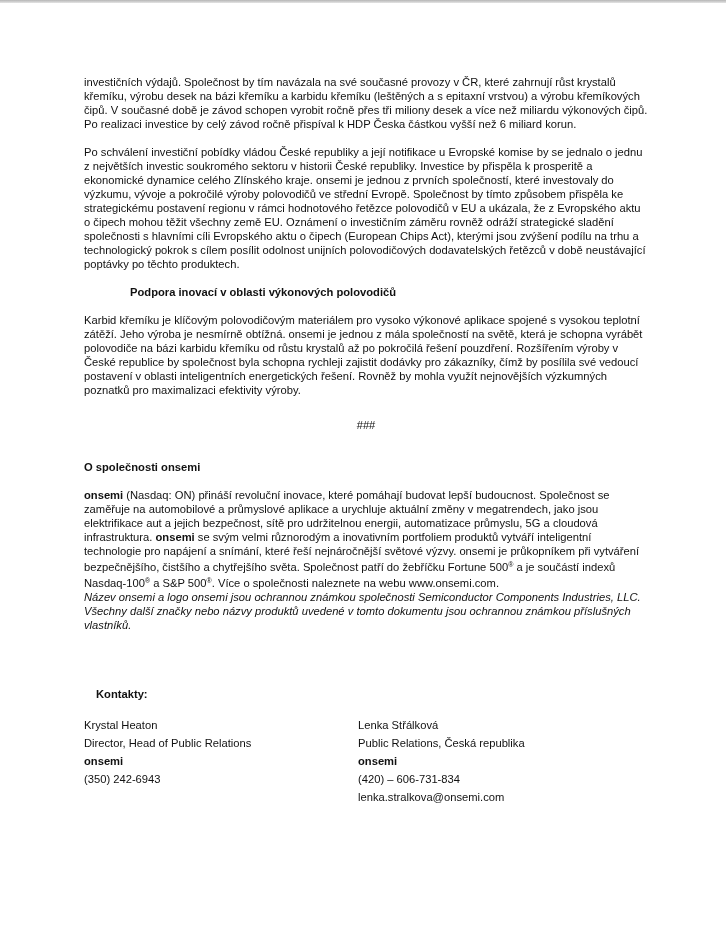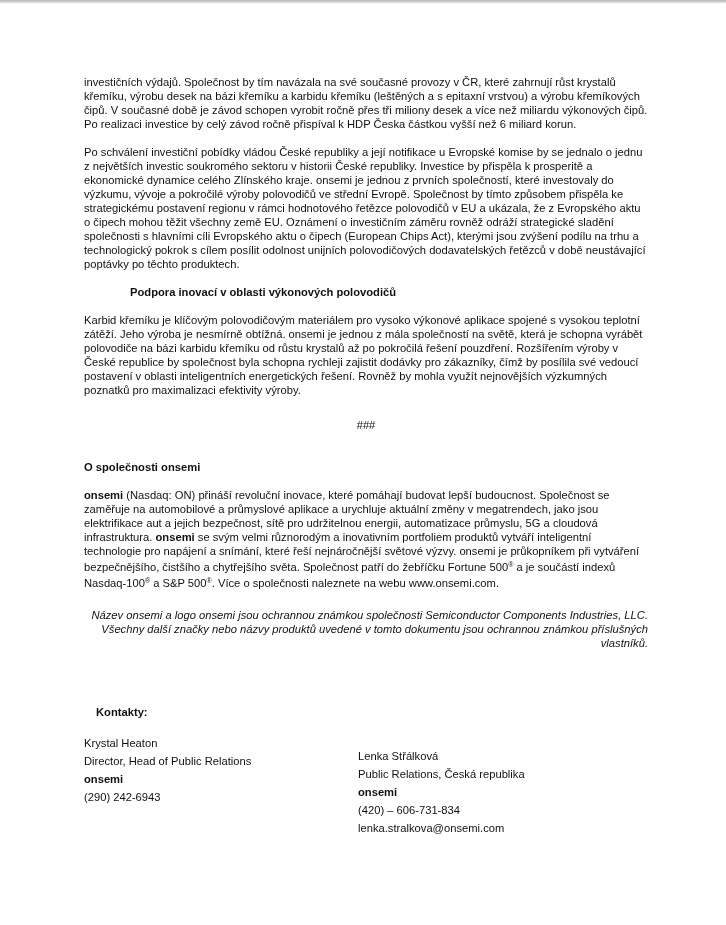--- a/index.html
+++ b/index.html
@@ -26,29 +26,29 @@
     padding-top: 75px;
     color: #111111;
     font-size: 11.2px;
     line-height: 14px;
   }
   .para { margin: 0; }
   .gap-1 { margin-top: 14px; }
   .heading { margin-top: 14px; font-weight: bold; margin-left: 46px; }
   .separator { margin-top: 21px; text-align: center; }
   .heading-about { margin-top: 28px; font-weight: bold; }
-  .trademark { margin-top: 18px; font-style: italic; text-align: right; }
+  .trademark { margin-top: 0; font-style: italic; }
   .contacts-heading { margin-top: 55px; font-weight: bold; margin-left: 12px; }
   .contacts {
     display: flex;
     margin-top: 15px;
     line-height: 18px;
   }
   .contact-col-left { width: 274px; }
-  .contact-col-right { flex: 1; margin-top: 13px; }
+  .contact-col-right { flex: 1; }
   .contact-line { white-space: nowrap; }
   .b { font-weight: bold; }
   .sup { font-size: 7px; vertical-align: 4px; }
 </style>
 </head>
 <body>
 
 <div class="page">
   <div class="page-top-edge"></div>
 
@@ -70,21 +70,21 @@
 
     <p class="para trademark">Název onsemi a logo onsemi jsou ochrannou známkou společnosti Semiconductor Components Industries, LLC. Všechny další značky nebo názvy produktů uvedené v tomto dokumentu jsou ochrannou známkou příslušných vlastníků.</p>
 
     <p class="para contacts-heading">Kontakty:</p>
 
     <div class="contacts">
       <div class="contact-col-left">
         <div class="contact-line">Krystal Heaton</div>
         <div class="contact-line">Director, Head of Public Relations</div>
         <div class="contact-line b">onsemi</div>
-        <div class="contact-line">(290) 242-6943</div>
+        <div class="contact-line">(350) 242-6943</div>
       </div>
       <div class="contact-col-right">
         <div class="contact-line">Lenka Střálková</div>
         <div class="contact-line">Public Relations, Česká republika</div>
         <div class="contact-line b">onsemi</div>
         <div class="contact-line">(420) – 606-731-834</div>
         <div class="contact-line">lenka.stralkova@onsemi.com</div>
       </div>
     </div>
 

